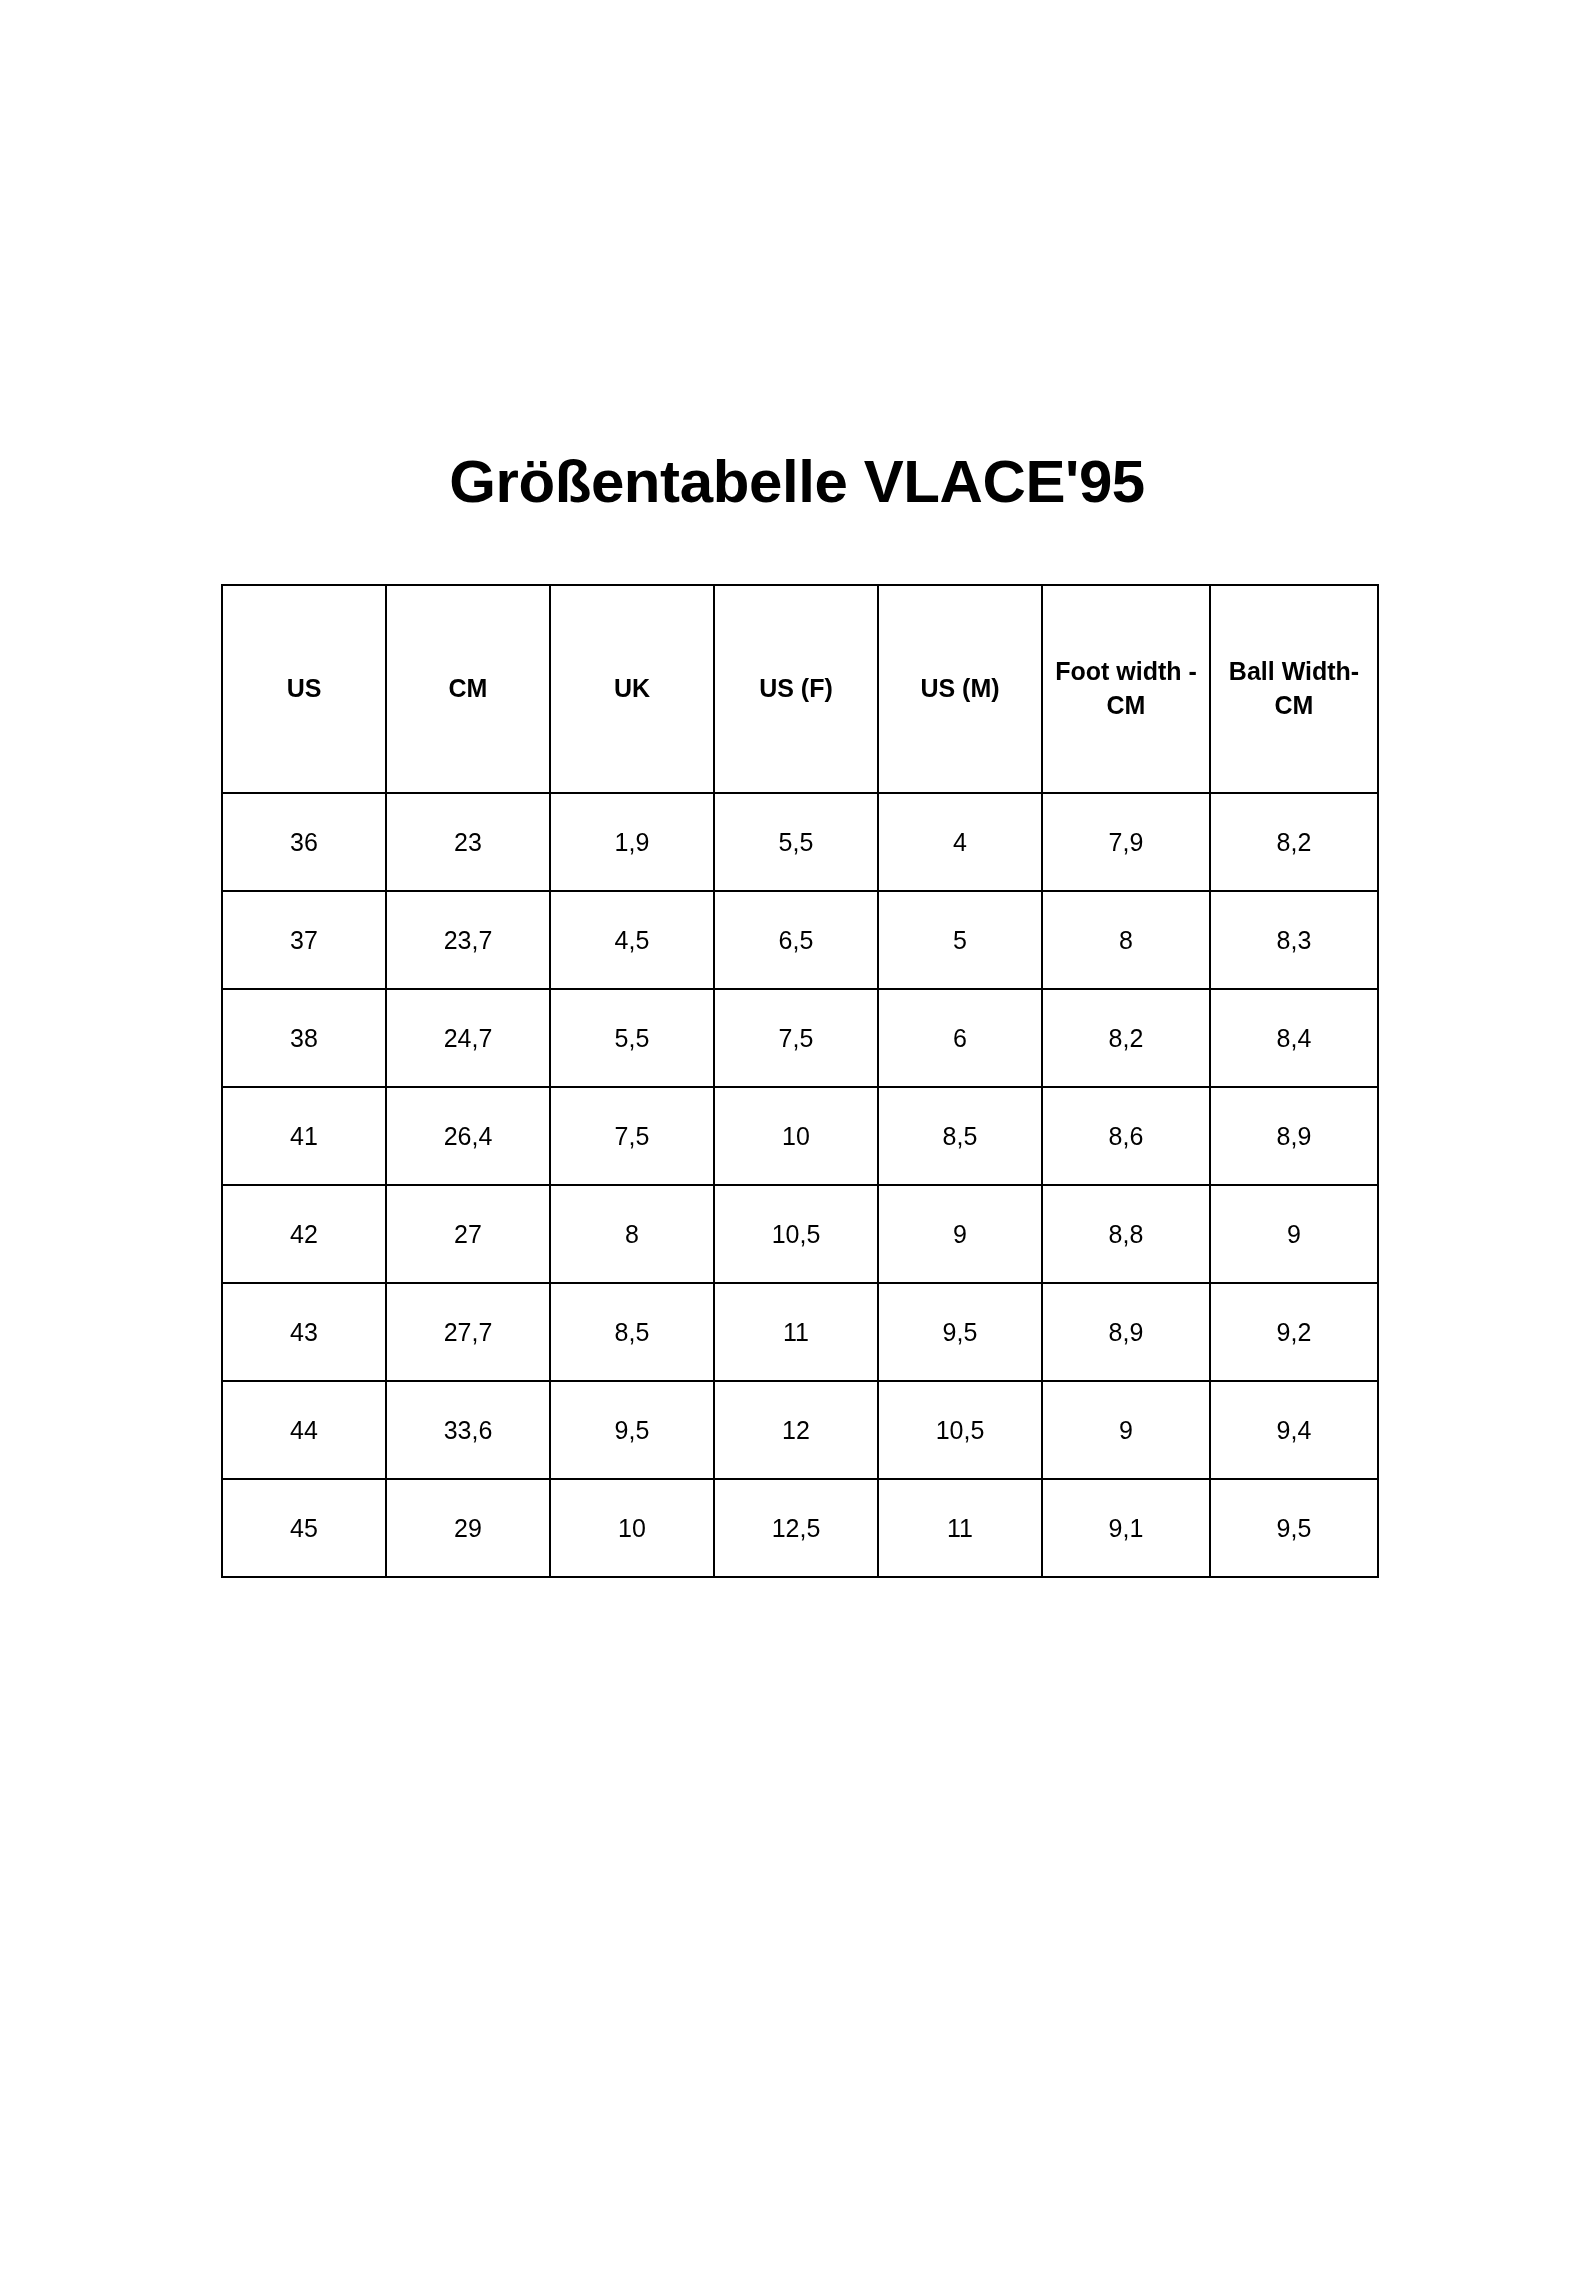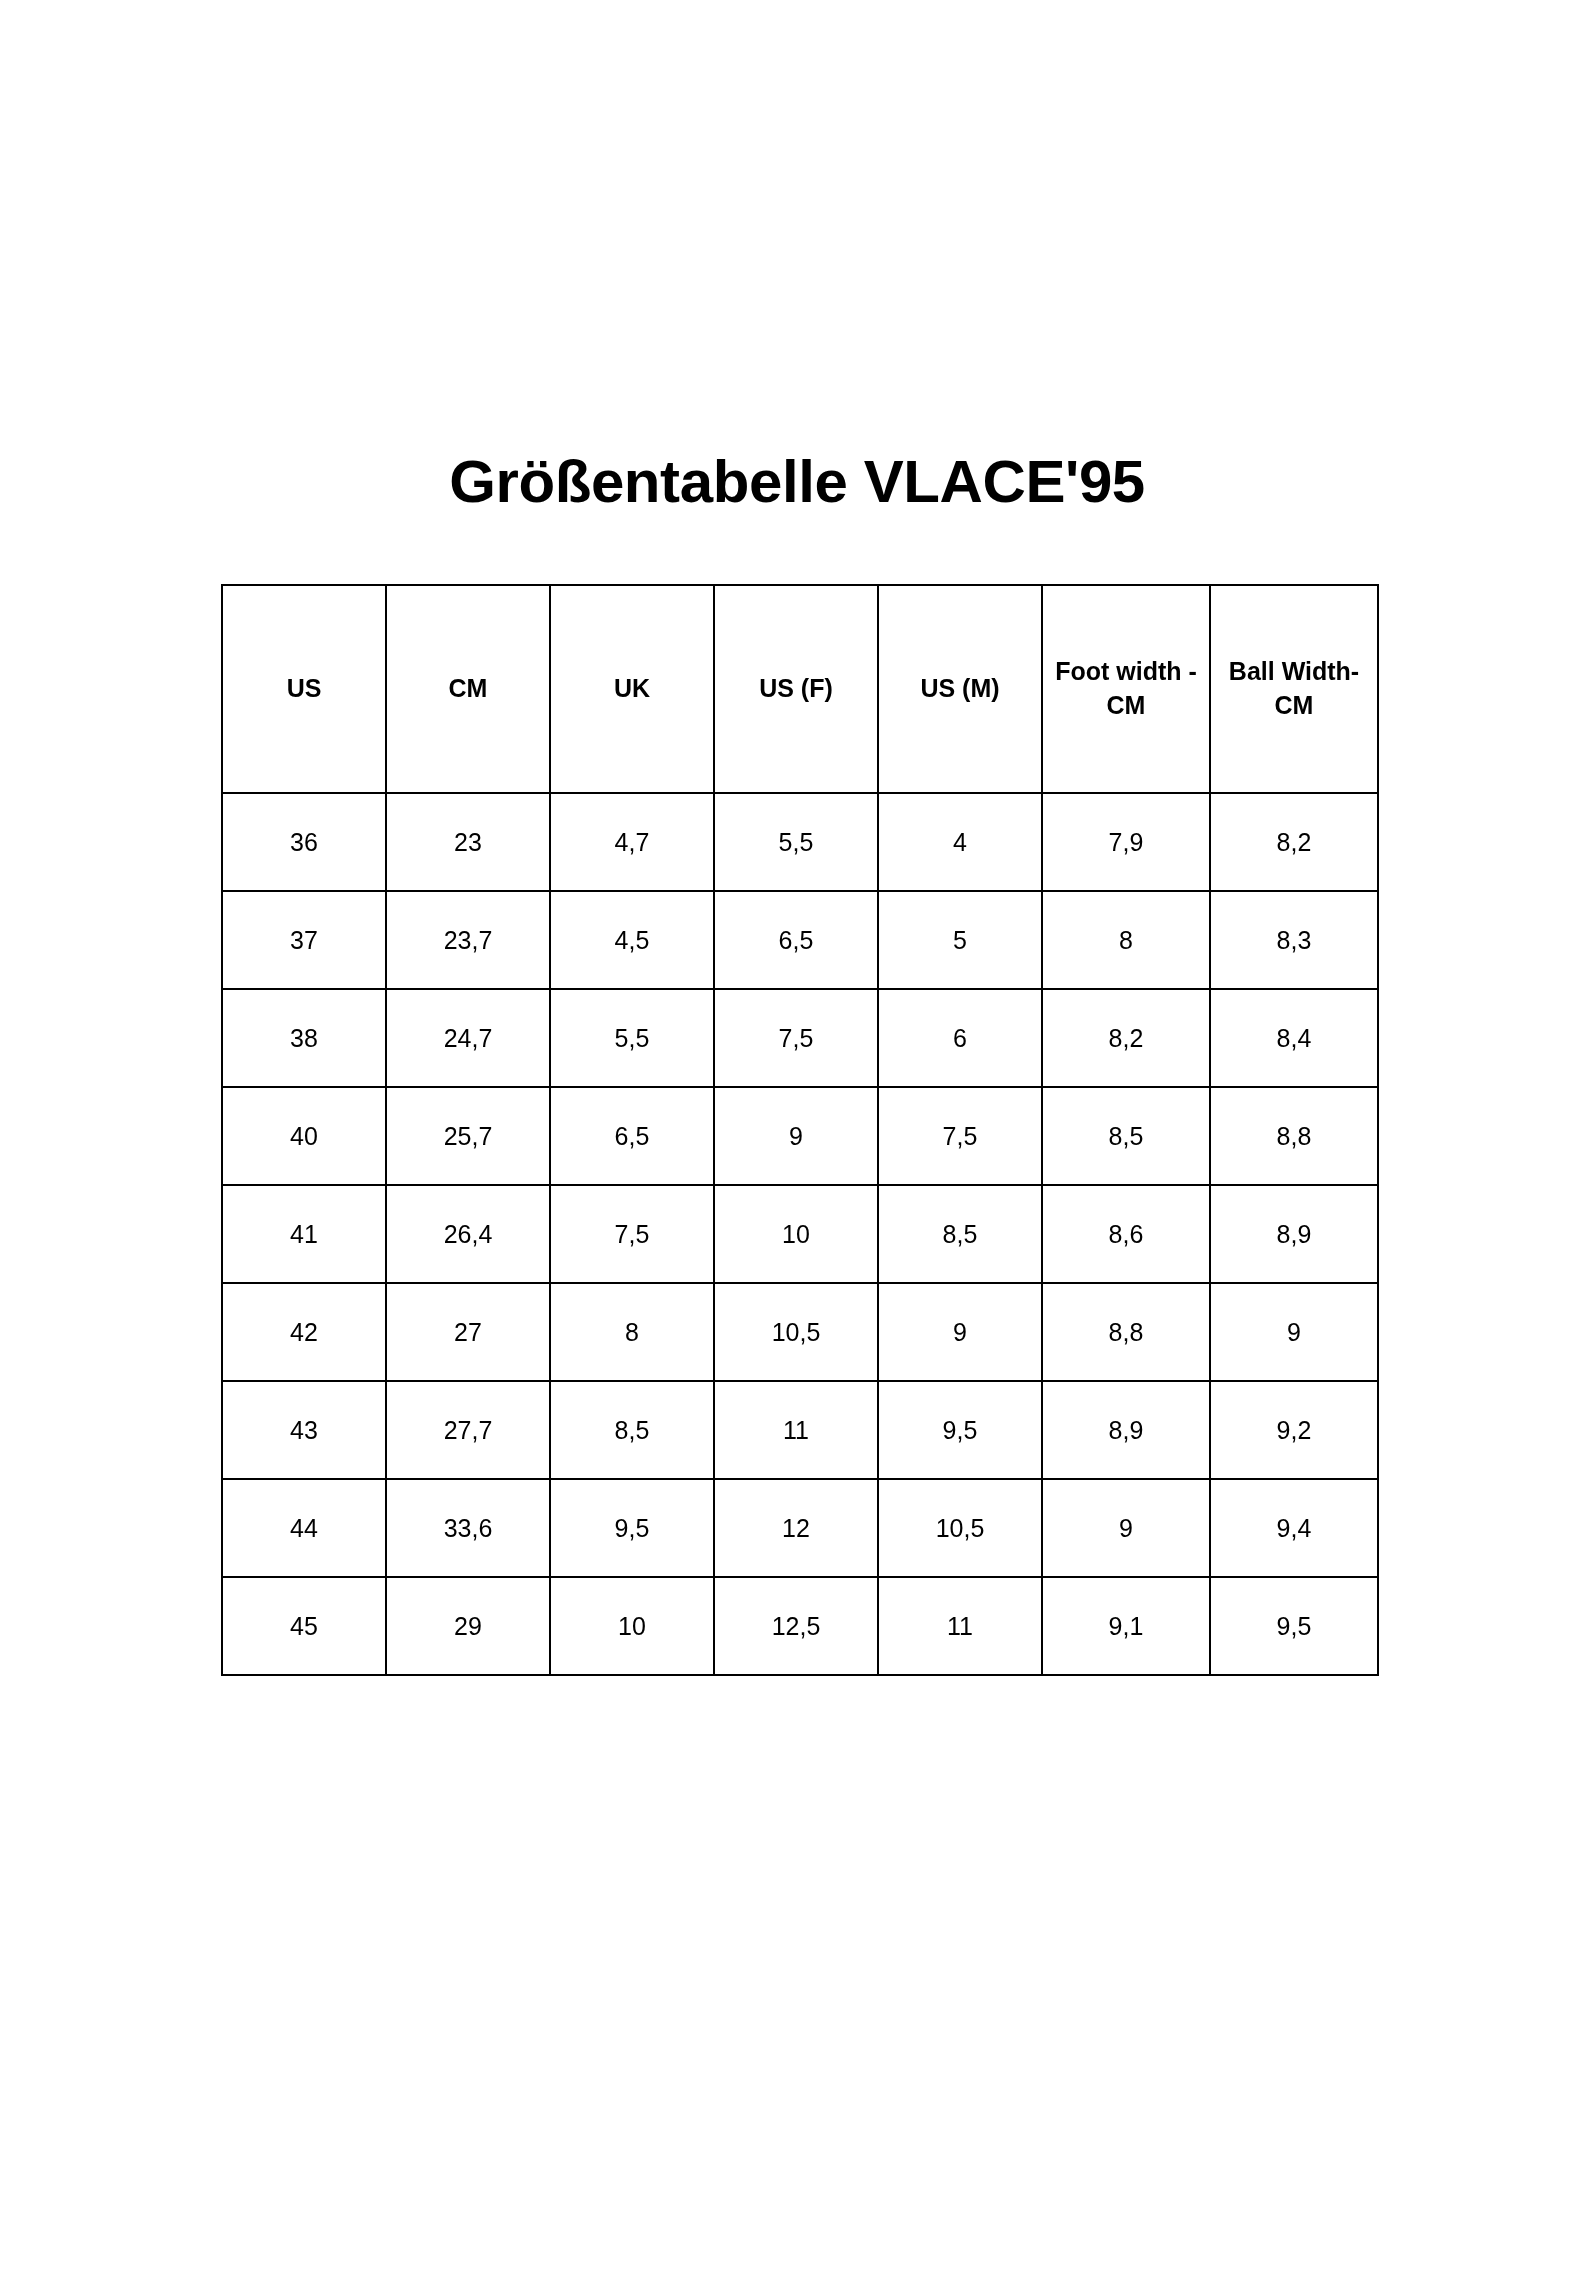--- a/index.html
+++ b/index.html
@@ -97,21 +97,21 @@
           <th>US (F)</th>
           <th>US (M)</th>
           <th>Foot width - CM</th>
           <th>Ball Width- CM</th>
         </tr>
       </thead>
       <tbody>
         <tr>
           <td>36</td>
           <td>23</td>
-          <td>4,7</td>
+          <td>1,9</td>
           <td>5,5</td>
           <td>4</td>
           <td>7,9</td>
           <td>8,2</td>
         </tr>
         <tr>
           <td>37</td>
           <td>23,7</td>
           <td>4,5</td>
           <td>6,5</td>
@@ -120,29 +120,20 @@
           <td>8,3</td>
         </tr>
         <tr>
           <td>38</td>
           <td>24,7</td>
           <td>5,5</td>
           <td>7,5</td>
           <td>6</td>
           <td>8,2</td>
           <td>8,4</td>
-        </tr>
-        <tr>
-          <td>40</td>
-          <td>25,7</td>
-          <td>6,5</td>
-          <td>9</td>
-          <td>7,5</td>
-          <td>8,5</td>
-          <td>8,8</td>
         </tr>
         <tr>
           <td>41</td>
           <td>26,4</td>
           <td>7,5</td>
           <td>10</td>
           <td>8,5</td>
           <td>8,6</td>
           <td>8,9</td>
         </tr>

